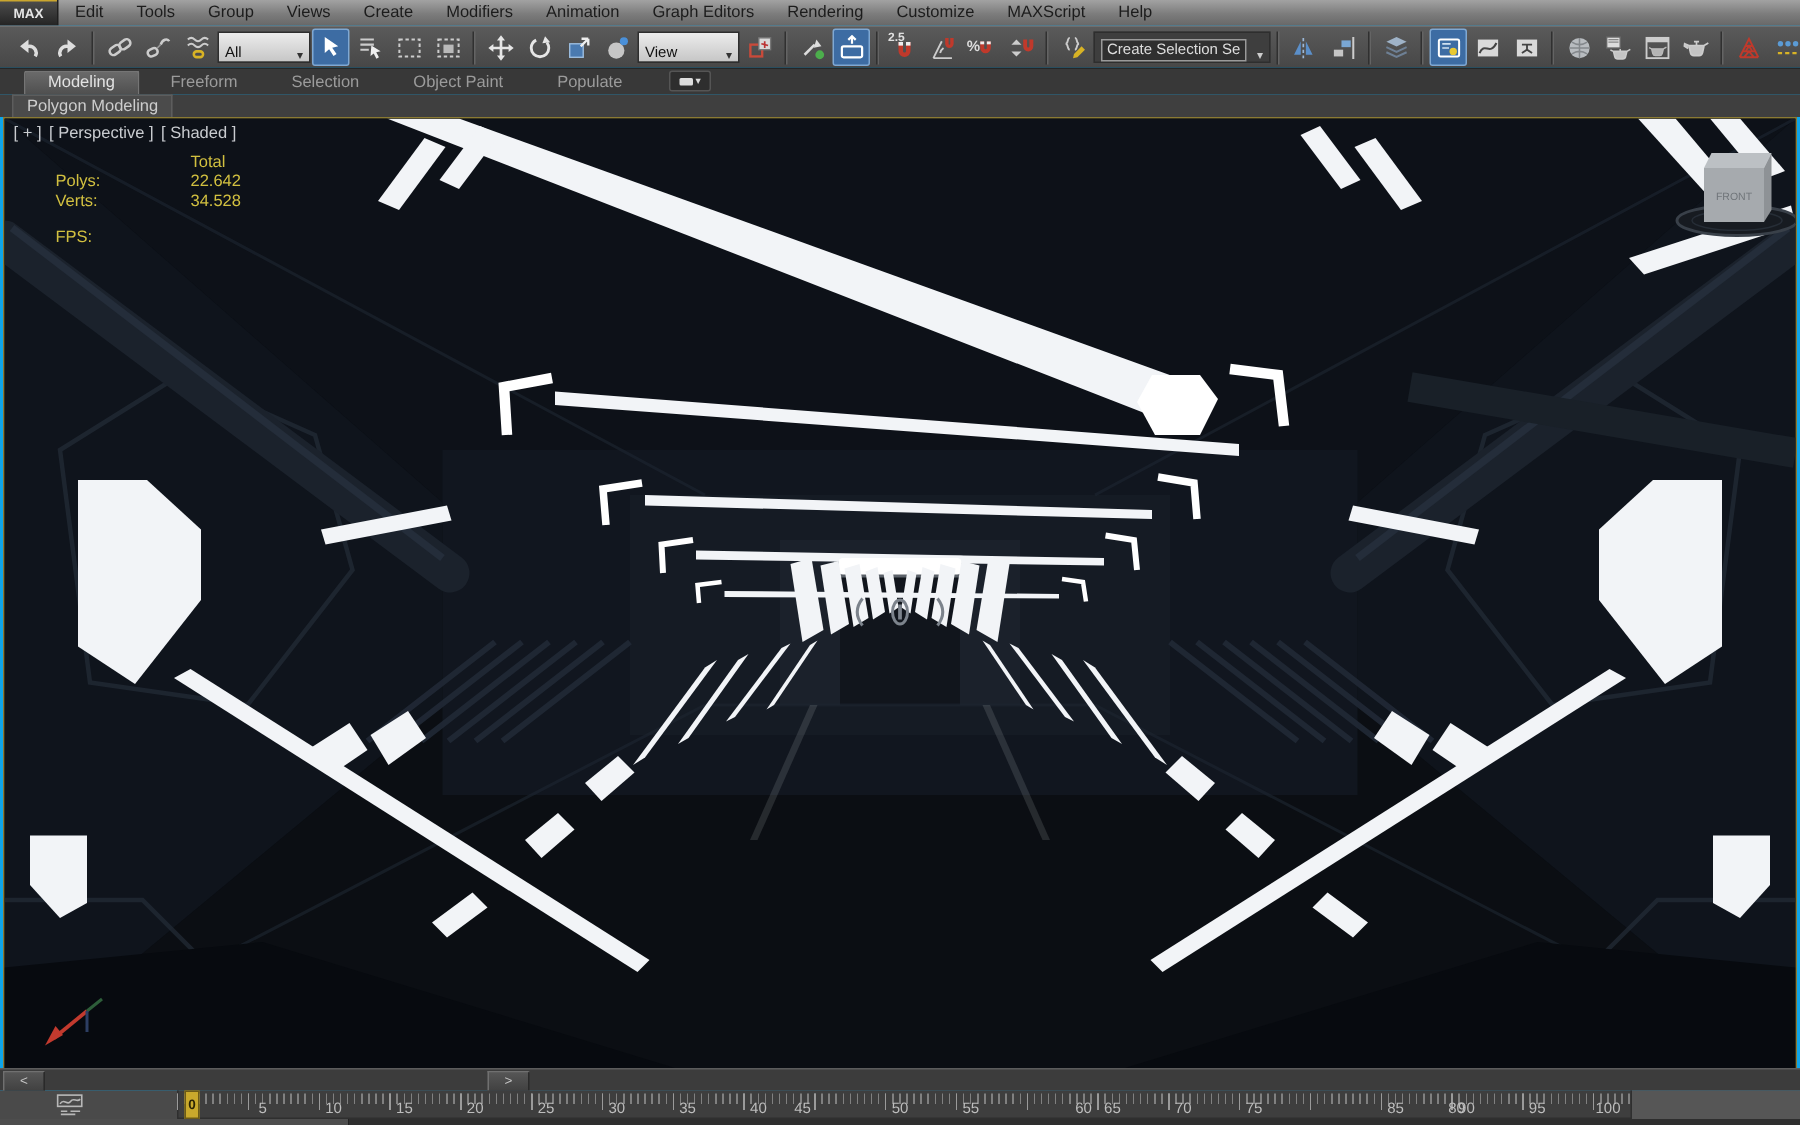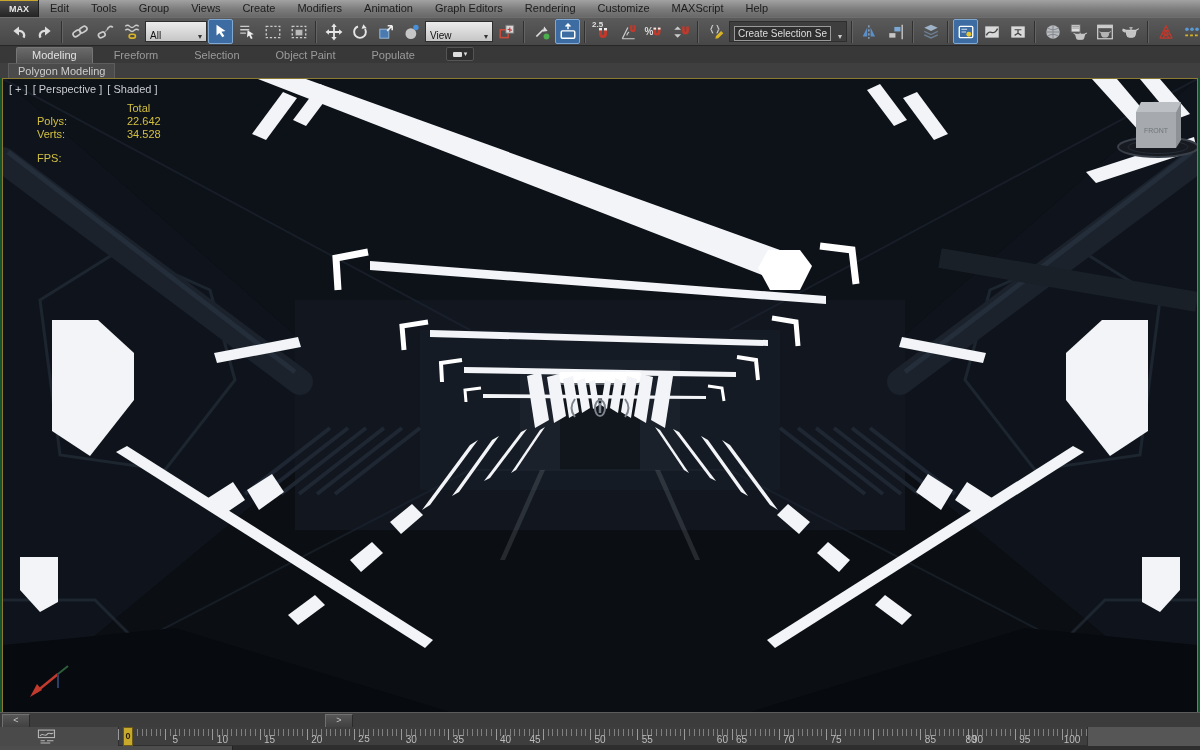--- a/index.html
+++ b/index.html
@@ -1,17 +1,17 @@
 <!DOCTYPE html>
 <html><head>
 <meta charset="utf-8">
 <style>
   html,body{margin:0;padding:0;background:#222;}
   .app{position:relative;width:1200px;height:750px;overflow:hidden;
-       font-family:"Liberation Sans",sans-serif;background:#14532d;user-select:none;}
+       font-family:"Liberation Sans",sans-serif;background:#0ea5e9;user-select:none;}
   
   .menubar{position:absolute;left:0;top:0;width:1200px;height:17px;
     background:linear-gradient(#a2a2a2,#7c7c7c 55%,#686868);display:flex;align-items:center;}
   .logo{width:38px;height:17px;background:linear-gradient(#4e4e4e,#242424);
     color:#e6e6e6;font-size:9px;font-weight:bold;display:flex;align-items:center;justify-content:center;
     border-right:1px solid #1f1f1f;box-shadow:inset 0 1px 0 #caa62e;}
   .menu-item{font-size:11px;color:#1c1c1c;padding:0 11px;line-height:17px;cursor:default;}
   
   .toolbar{position:absolute;left:0;top:17px;width:1200px;height:29px;
     background:linear-gradient(#5a5a5a,#474747);border-top:1px solid #6e6e6e;border-bottom:1px solid #262626;
@@ -546,21 +546,21 @@
     <div class="ruler"></div>
     <div class="ticks1"></div>
     <div class="ticks2"></div>
     <div class="endcap"></div>
     <div>
         <span class="flabel" style="left: 128px;">0</span>
         <span class="flabel" style="left: 175.2px;">5</span>
         <span class="flabel" style="left: 222.4px;">10</span>
         <span class="flabel" style="left: 269.6px;">15</span>
         <span class="flabel" style="left: 316.8px;">20</span>
-        <span class="flabel" style="left: 364px; font-family: Liberation Mono, monospace;">25</span>
+        <span class="flabel" style="left: 364px;">25</span>
         <span class="flabel" style="left: 411.2px;">30</span>
         <span class="flabel" style="left: 458.4px;">35</span>
         <span class="flabel" style="left: 505.6px;">40</span>
         <span class="flabel" style="left: 535px;">45</span>
         <span class="flabel" style="left: 600px;">50</span>
         <span class="flabel" style="left: 647.2px;">55</span>
         <span class="flabel" style="left: 694.4px; margin-left: 28px;">60</span>
         <span class="flabel" style="left: 741.6px;">65</span>
         <span class="flabel" style="left: 788.8px;">70</span>
         <span class="flabel" style="left: 836px;">75</span>

